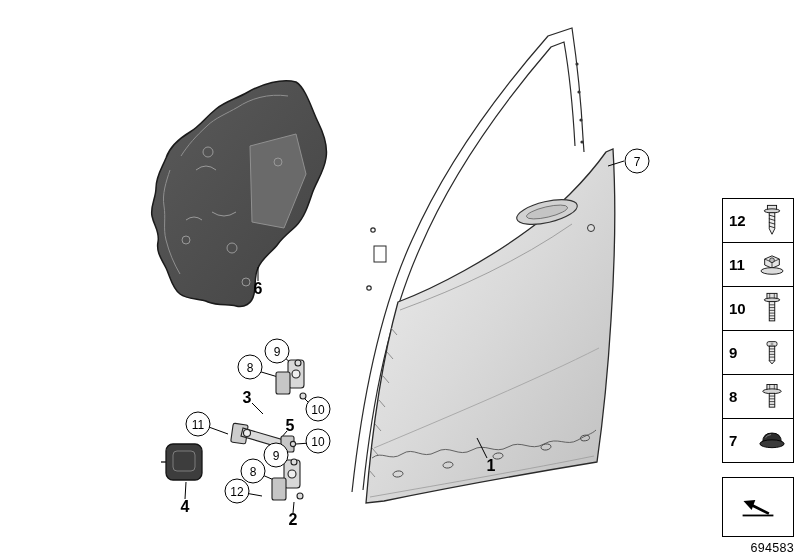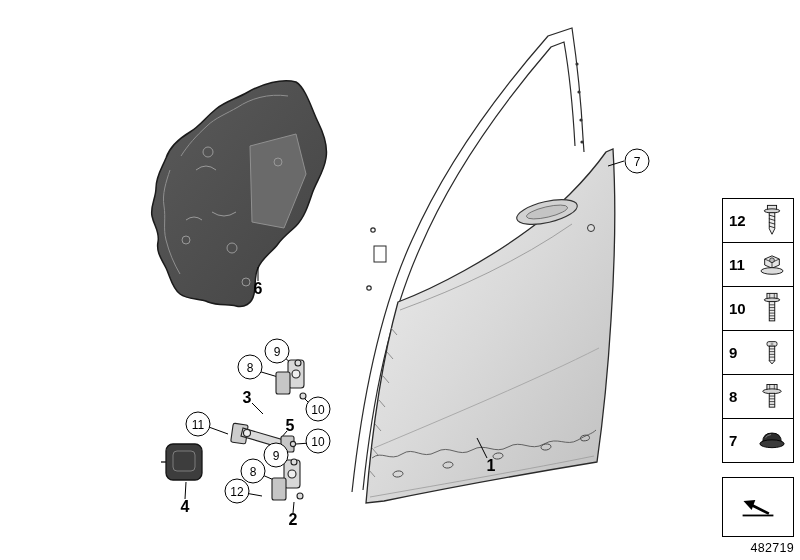--- a/index.html
+++ b/index.html
@@ -240,15 +240,15 @@
   <div class="arrow-box">
     <span>
       <svg viewBox="0 0 44 32" width="40" height="29">
         <line x1="5" y1="27" x2="39" y2="27" stroke="#000" stroke-width="2"></line>
         <line x1="16" y1="16" x2="34" y2="25" stroke="#000" stroke-width="3"></line>
         <polygon points="6,11 19,10 15,21" fill="#000"></polygon>
       </svg>
     </span>
   </div>
 
-  <div class="diagram-number">482719</div>
+  <div class="diagram-number">694583</div>
 
 </div>
 
 </body></html>

